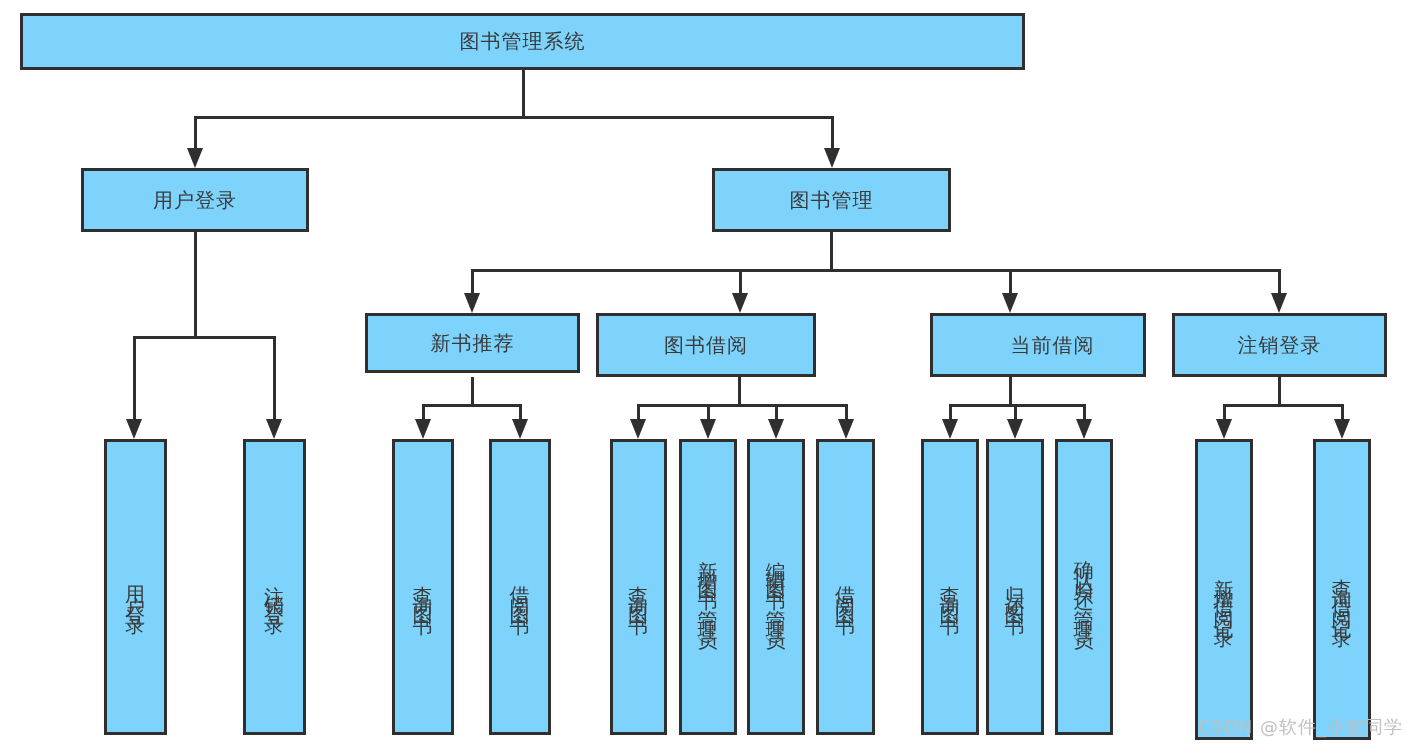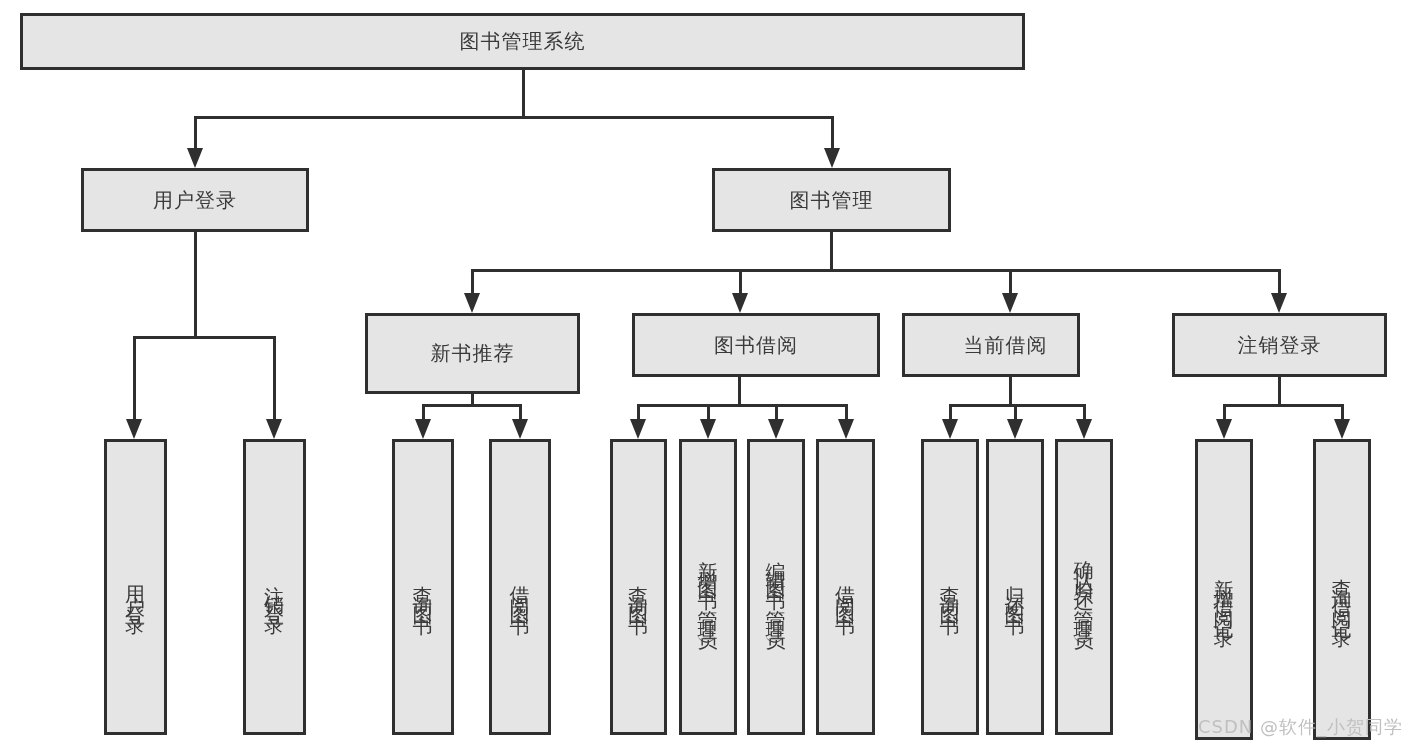--- a/index.html
+++ b/index.html
@@ -8,21 +8,21 @@
     --bg:#ffffff;
     --watermark:#c0c0c0;
   }
   html,body{margin:0;padding:0;background:var(--bg);}
   .stage{
     position:relative;width:1405px;height:747px;background:var(--bg);
     font-family:"DejaVu Sans","Liberation Sans",sans-serif;
     overflow:hidden;color:var(--text);
   }
   .box{
-    position:absolute;box-sizing:border-box;background:#e5e5e5;
+    position:absolute;box-sizing:border-box;background:#7dd3fc;
     border:3px solid var(--line);
     display:flex;align-items:center;justify-content:center;
     font-size:20px;color:var(--text);letter-spacing:1px;
     z-index:2;
   }
   .vbox{
     writing-mode:vertical-rl;
     letter-spacing:10px;
     line-height:1;
     text-align:center;
@@ -77,27 +77,27 @@
   <div class="hline" style="left:471px;top:269px;width:810px;"></div>
   <div class="vline" style="left:471px;top:269px;height:26px;"></div>
   <div class="ahead" style="left:464px;top:293px;"></div>
   <div class="vline" style="left:739px;top:269px;height:26px;"></div>
   <div class="ahead" style="left:732px;top:293px;"></div>
   <div class="vline" style="left:1009px;top:269px;height:26px;"></div>
   <div class="ahead" style="left:1002px;top:293px;"></div>
   <div class="vline" style="left:1278px;top:269px;height:26px;"></div>
   <div class="ahead" style="left:1271px;top:293px;"></div>
 
-  <div class="box" style="left:365px;top:313px;width:215px;height:81px;">
+  <div class="box" style="left:365px;top:313px;width:215px;height:60px;">
     <span>新书推荐</span>
   </div>
-  <div class="box" style="left:632px;top:313px;width:248px;height:64px;">
+  <div class="box" style="left:596px;top:313px;width:220px;height:64px;">
     <span>图书借阅</span>
   </div>
-  <div class="box" style="left:902px;top:313px;width:178px;height:64px;padding-left:29px;">
+  <div class="box" style="left:930px;top:313px;width:216px;height:64px;padding-left:29px;">
     <span>当前借阅</span>
   </div>
   <div class="box" style="left:1172px;top:313px;width:215px;height:64px;">
     <span>注销登录</span>
   </div>
 
   <div class="vline" style="left:471px;top:377px;height:30px;"></div>
   <div class="hline" style="left:422px;top:404px;width:100px;"></div>
   <div class="vline" style="left:422px;top:404px;height:18px;"></div>
   <div class="ahead" style="left:415px;top:419px;"></div>

